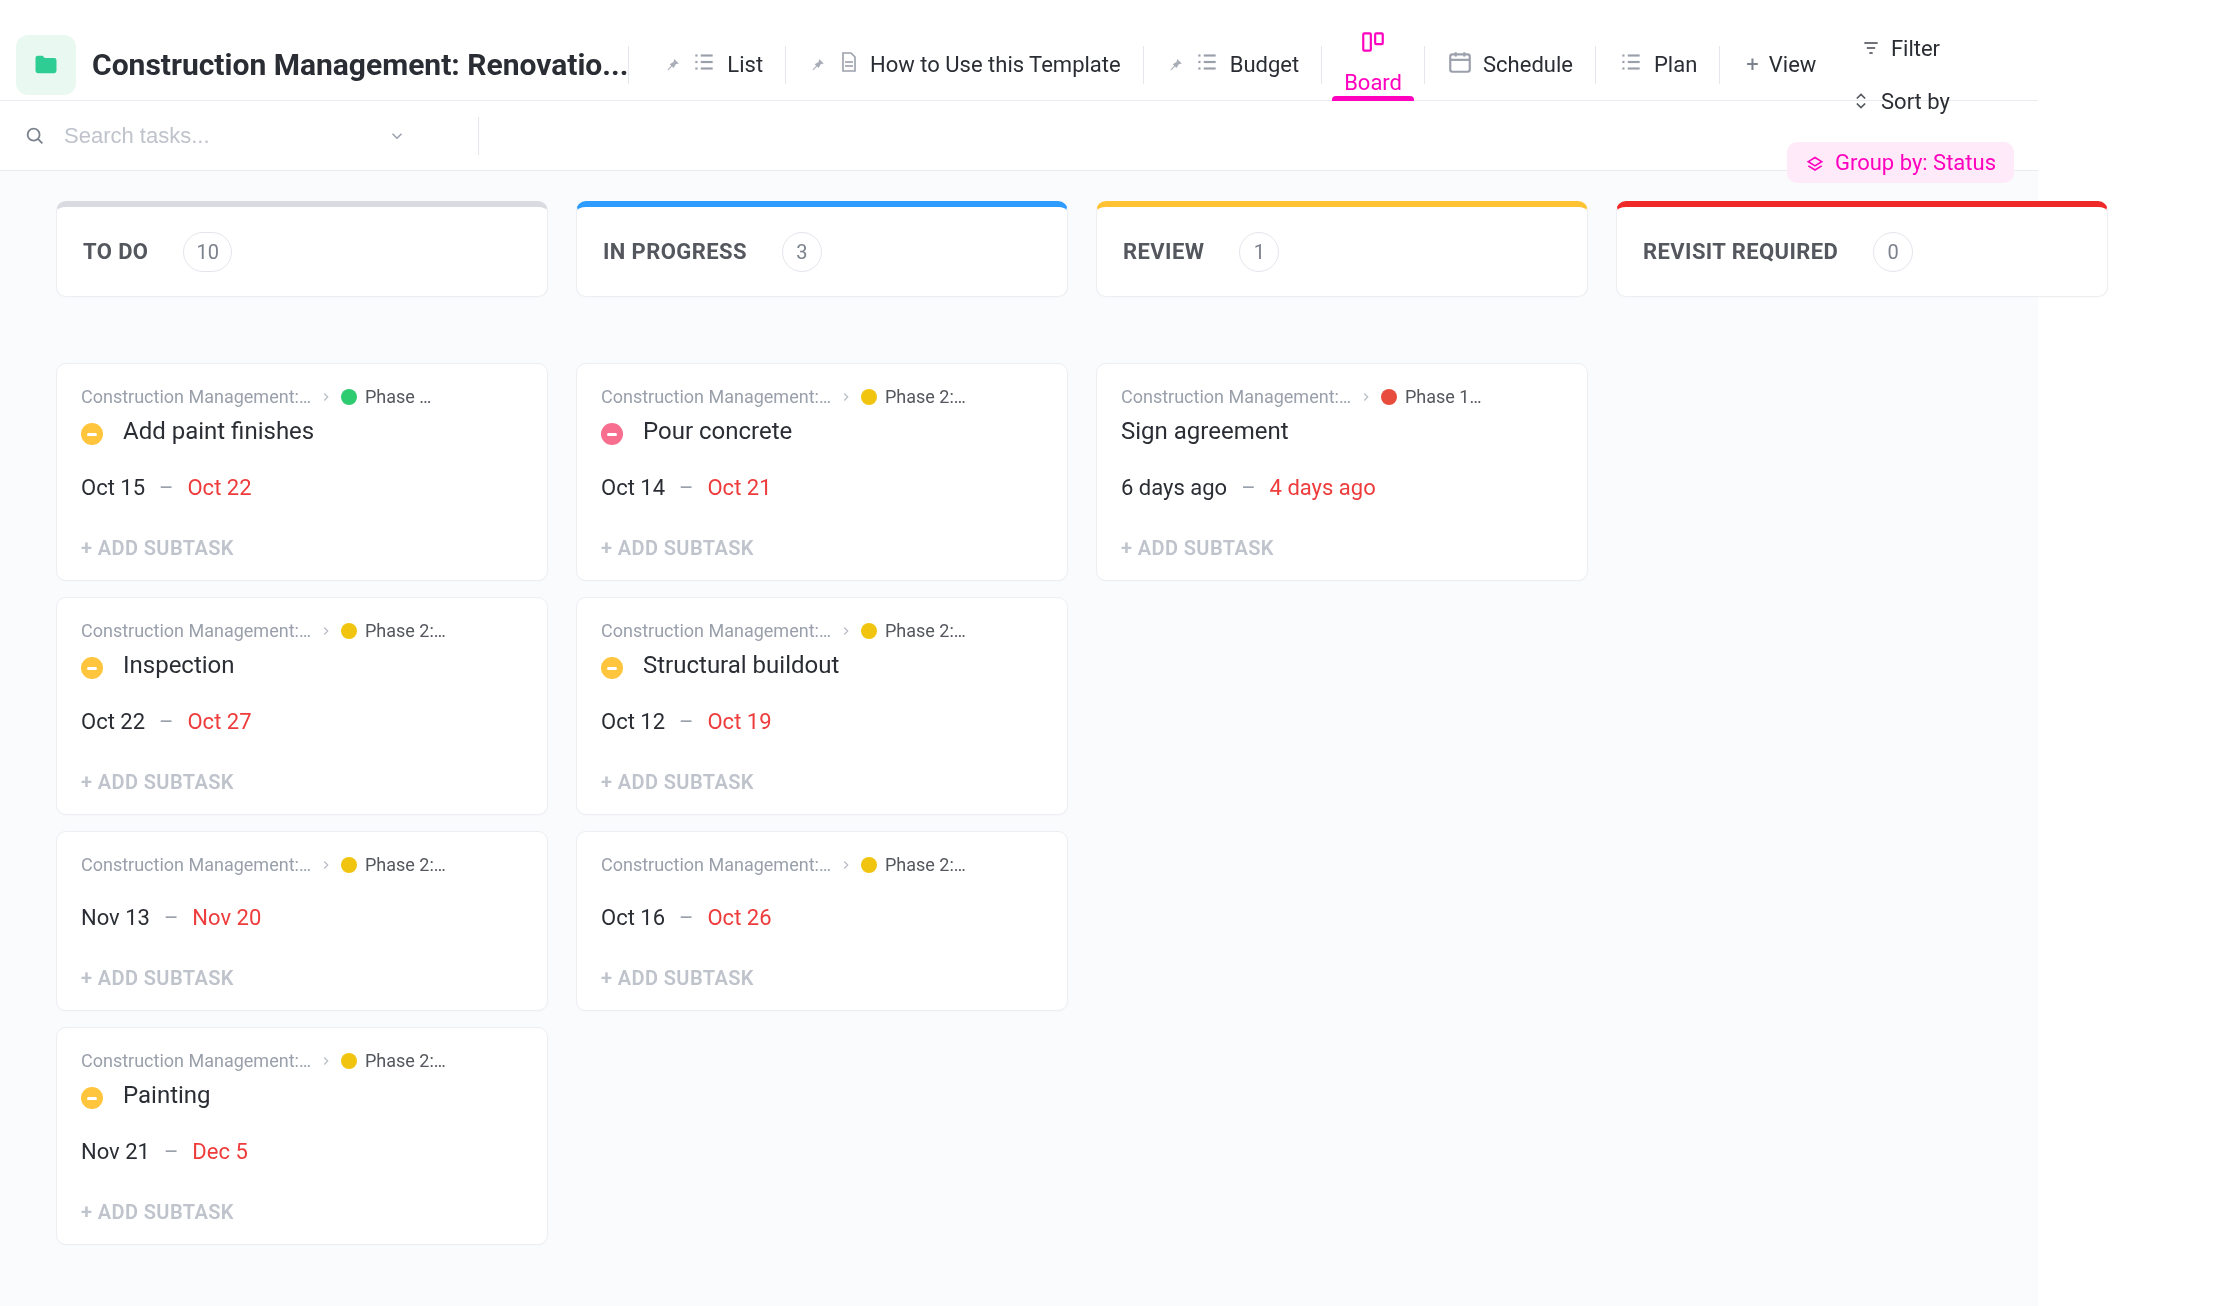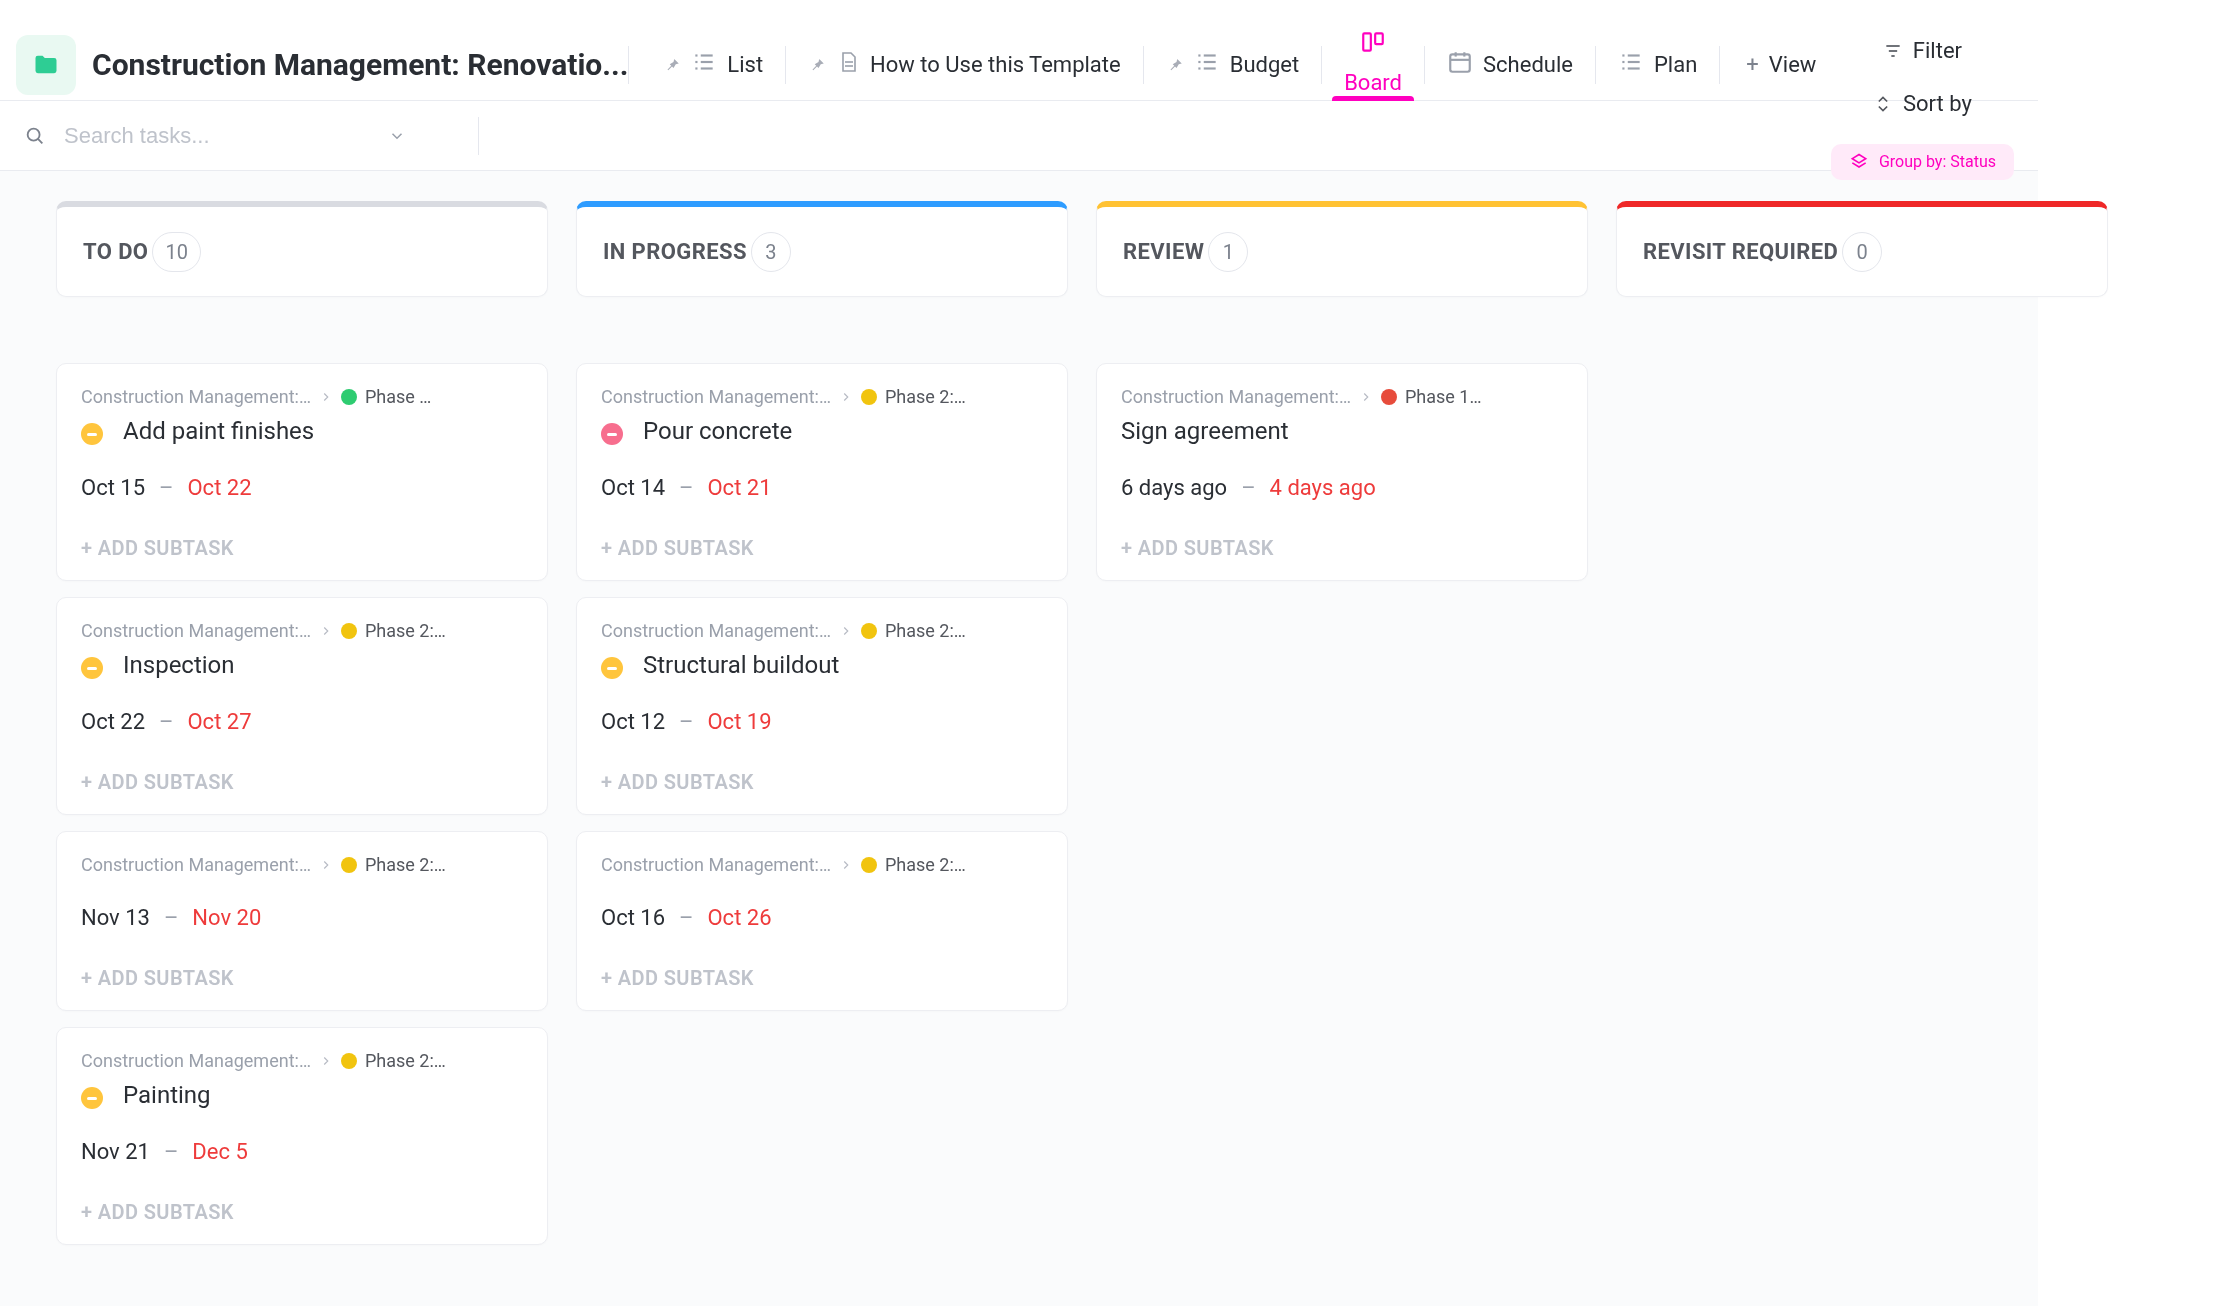--- a/index.html
+++ b/index.html
@@ -68,33 +68,33 @@
   .search-input { border:none; outline:none; font-size:22px; color:#2a2e34; width:300px; }
   .search-input::placeholder{ color:#bfc3cb; }
   .chev-btn { width:30px; display:flex; justify-content:center; cursor:pointer;}
   .chev-btn svg{ width:18px; height:18px; stroke:#9aa0ab; fill:none; stroke-width:2;}
   .toolbar .vsep { margin: 0 14px; }
 
   .toolbar-right { margin-left:auto; display:flex; align-items:center; gap:28px;flex-direction:column; }
   .tbtn { display:flex; align-items:center; gap:10px; font-size:22px; color:#2a2e34; cursor:pointer; }
   .tbtn svg{ width:20px; height:20px; stroke:#54575e; fill:none; stroke-width:2;}
   .group-by-pill {
-    display:flex;align-items:flex-start;gap:10px;
+    display:flex;align-items:flex-end;gap:10px;
     background:#ffeaf9; color:#ff00bf;
-    padding:8px 18px; border-radius:10px; font-size:16px; cursor:pointer;
+    padding:8px 18px; border-radius:10px; font-size:22px; cursor:pointer;
   }
   .group-by-pill svg{ width:20px; height:20px; stroke:#ff00bf; fill:none; stroke-width:2;}
   .subtasks-btn svg{ width:22px;height:22px; stroke:#54575e; fill:none; stroke-width:1.8; }
 
   
   .board-area { background:#fafbfc; padding: 30px 56px; display:flex; gap:28px; align-items:flex-start; min-height: calc(1306px - 142px); }
   .column { width:492px; flex-shrink:0; display:flex; flex-direction:column; }
   .col-header {
     background:#fff; border:1px solid #edeef2; border-top:6px solid var(--col-color,#ccc);
-    border-radius:10px; height:96px; display:flex; align-items:center; padding:0 26px; gap:4px;
+    border-radius:10px; height:96px; display:flex; align-items:center; padding:0 26px; gap:35px;
     box-shadow:0 1px 2px rgba(0,0,0,.02);
   }
   .col-title { font-size:22px; font-weight:700; color:#54575e; letter-spacing:.4px; }
   .col-count { min-width:40px; height:40px; border:1px solid #e4e6ec; border-radius:20px; display:flex; align-items:center; justify-content:center; font-size:20px; color:#7c828d; padding:0 12px;}
   .cards { display:flex; flex-direction:column; gap:16px; margin-top:66px; }
   .card { background:#fff; border:1px solid #edeef2; border-radius:10px; padding:22px 24px 20px; box-shadow:0 1px 2px rgba(0,0,0,.02); cursor:pointer; }
   .crumbs { display:flex; align-items:center; gap:8px; font-size:18px; color:#9aa0ab; }
   .crumb1 { max-width: 230px; white-space:nowrap; overflow:hidden; text-overflow:ellipsis; }
   .chev-r{ width:14px;height:14px; stroke:#b7bbc4; fill:none; stroke-width:2;}
   .phase-dot{ width:16px;height:16px;border-radius:50%; flex-shrink:0; }

